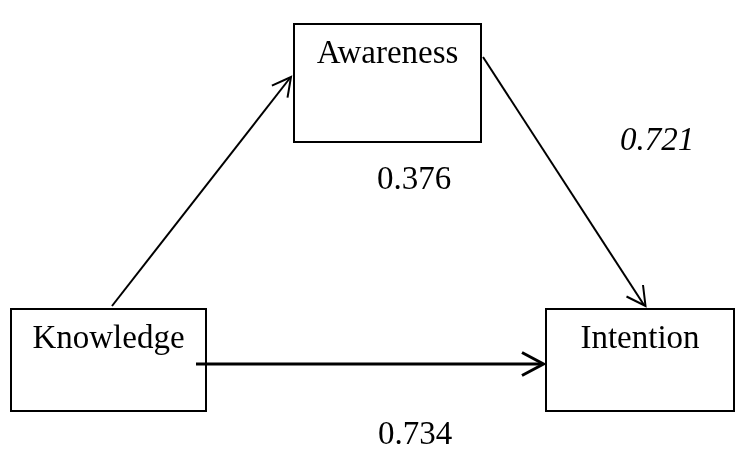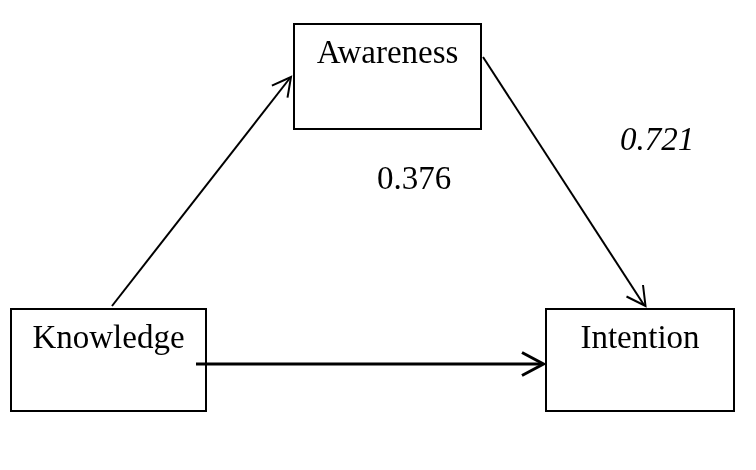--- a/index.html
+++ b/index.html
@@ -19,21 +19,21 @@
   .node-box {
     position: absolute;
     box-sizing: border-box;
     border: 2px solid #000000;
     background: transparent;
     text-align: center;
     padding-top: 11px;
     font-size: 33px;
     line-height: 1;
   }
-  #box-awareness { left: 293px; top: 23px;  width: 189px; height: 107px; }
+  #box-awareness { left: 293px; top: 23px;  width: 189px; height: 120px; }
   #box-knowledge { left: 10px;  top: 308px; width: 197px; height: 104px; }
   #box-intention { left: 545px; top: 308px; width: 190px; height: 104px; }
   .edge-label {
     position: absolute;
     font-size: 33px;
     line-height: 1;
     white-space: nowrap;
   }
   #label-k-a { left: 377px; top: 162px; }
   #label-a-i { left: 620px; top: 123px; font-style: italic; }
@@ -81,14 +81,15 @@
   </div>
 
   <div class="node-box" id="box-intention">
     <span>Intention</span>
   </div>
 
   <div class="edge-label" id="label-k-a">0.376</div>
 
   <div class="edge-label" id="label-a-i">0.721</div>
 
+  <div class="edge-label" id="label-k-i">0.734</div>
 
 </div>
 
 </body></html>

